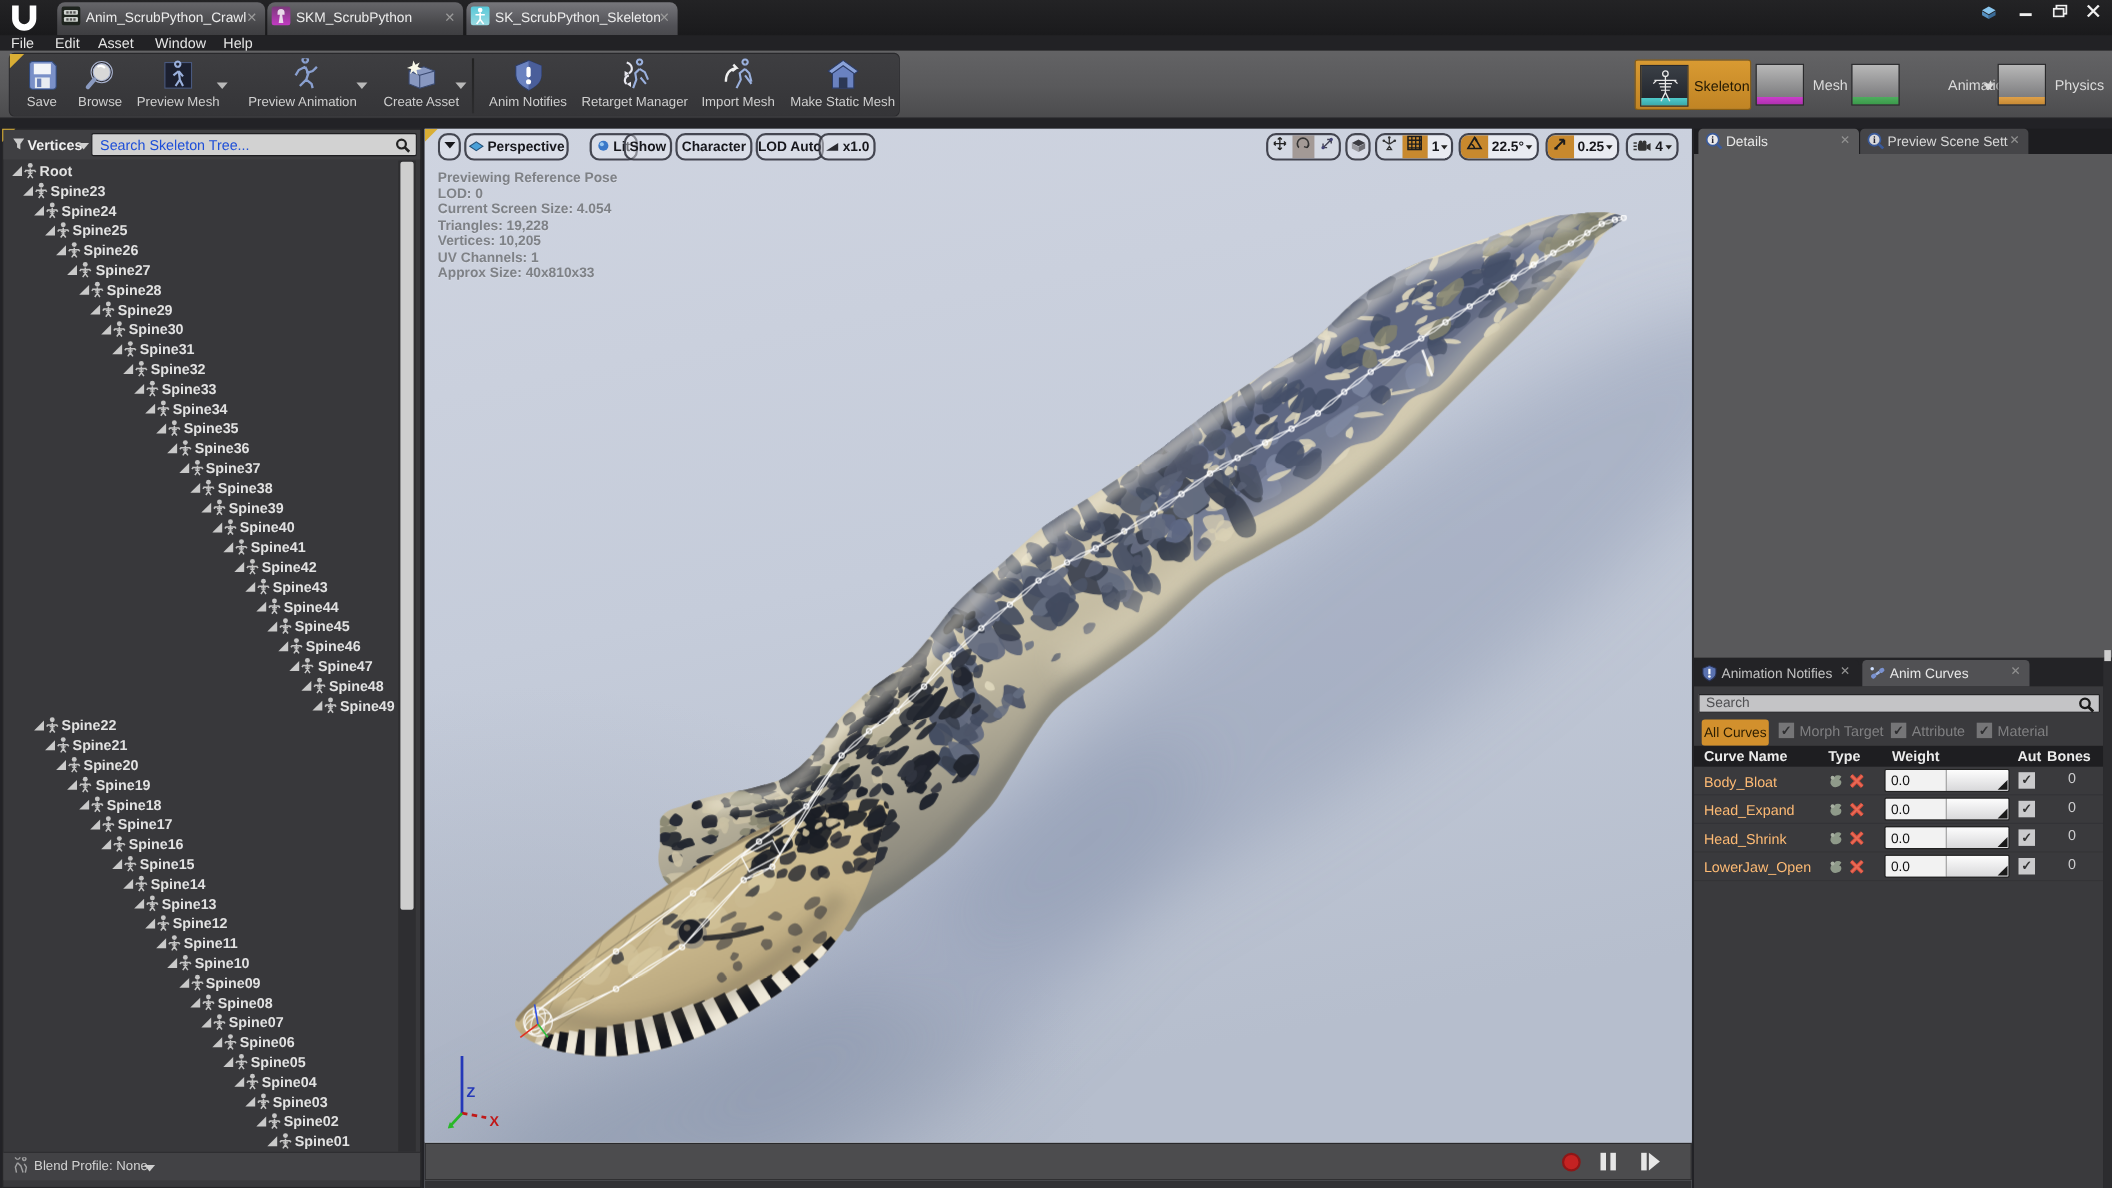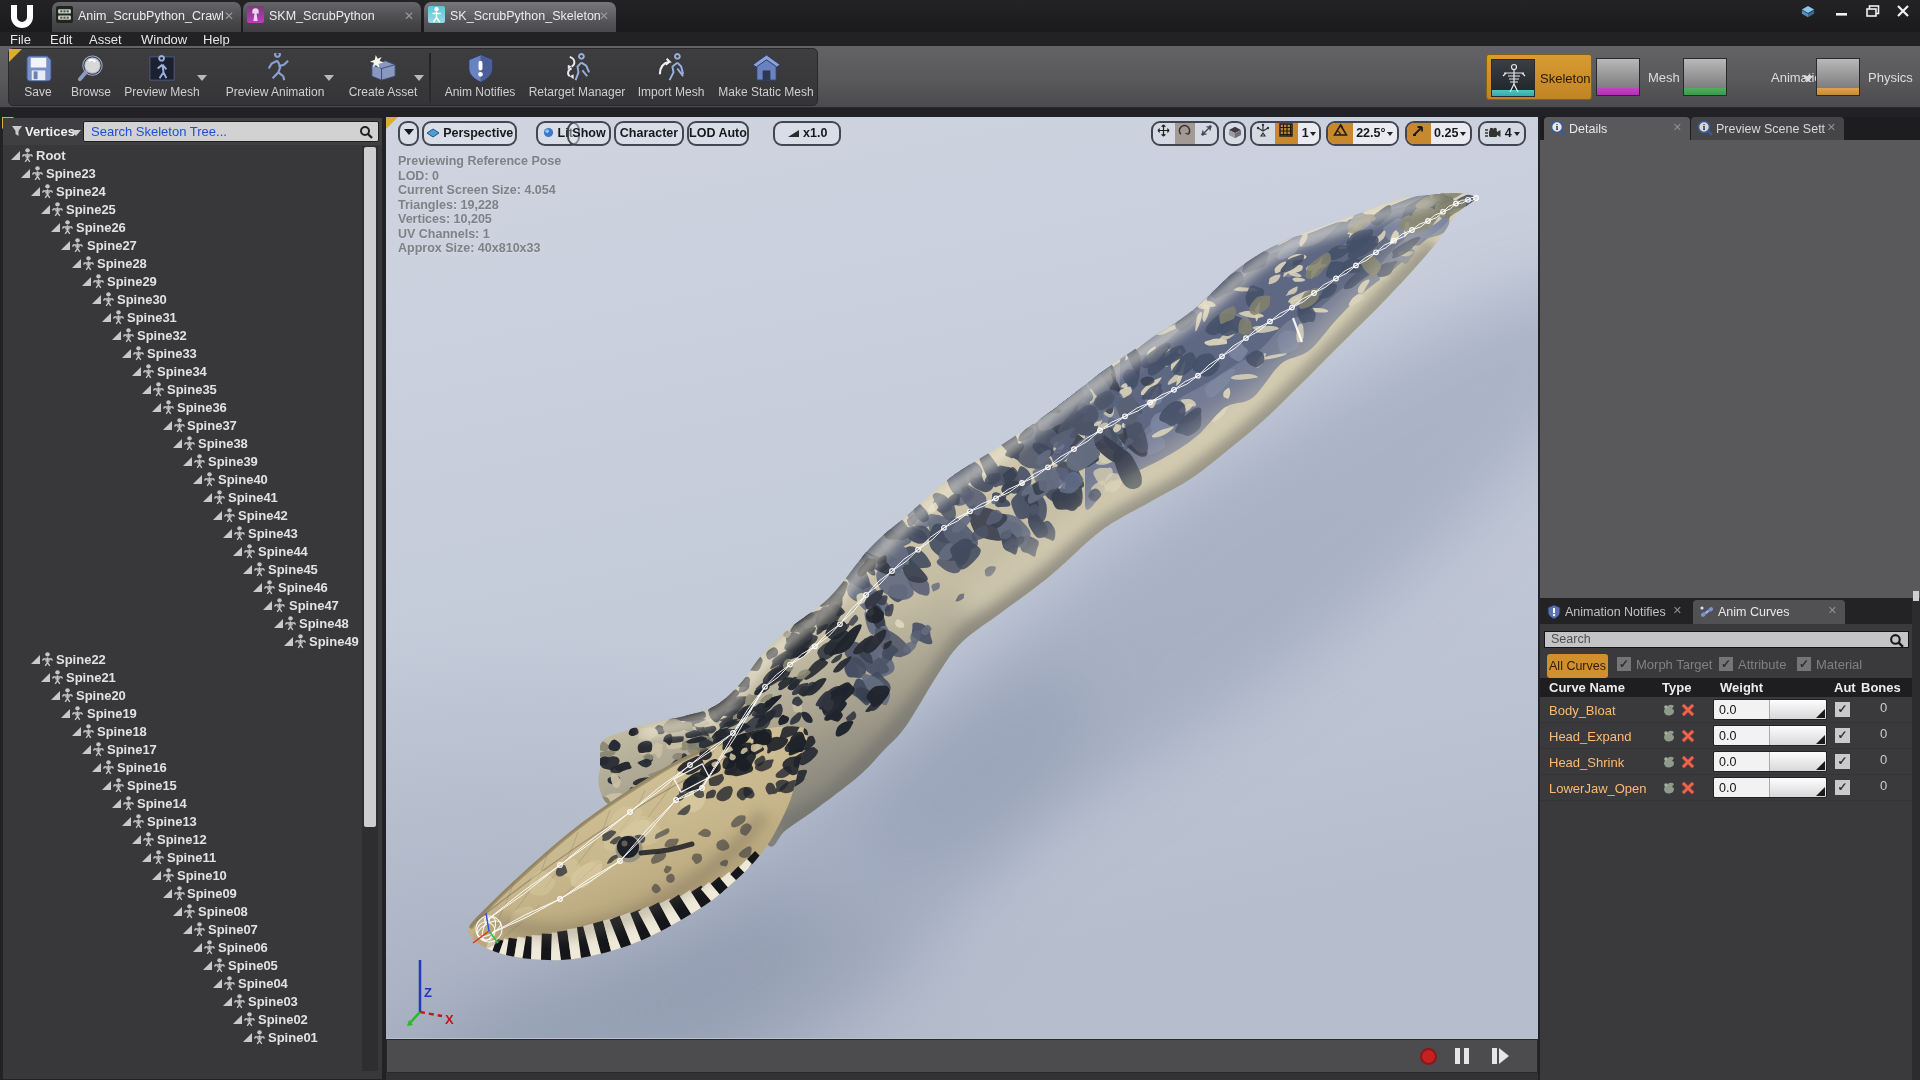--- a/index.html
+++ b/index.html
@@ -693,20 +693,27 @@
 <div class="trow">
           <span class="wedge" style="left:240px"></span>
           <svg class="bone" style="left:250px" viewBox="0 0 14 16">
             <use href="#boneic"></use>
           </svg>
           <span class="tl" style="left:265px">Spine01</span>
         </div>
  </div>
  <div id="treescrolltrack"></div>
  <div id="treescroll"></div>
+ <div id="blendbar">
+   <svg class="bic" viewBox="0 0 16 16">
+          <path d="M5 2 a2 2 0 1 1 0.1 0 M5 5 l-2 4 l1 5 M5 5 l3 3 l2 6 M11 3 a1.5 1.5 0 1 1 0.1 0 M11 6 l2 3 l-1 5" stroke="#b8b8b8" fill="none" stroke-width="1.3"></path>
+        </svg>
+   <span class="bt">Blend Profile: None</span>
+   <span class="barrow"></span>
+ </div>
 </div>
 
 <div id="viewport">
 <svg id="vp" width="1152" height="921" viewBox="0 0 1152 921">
 <defs>
 <linearGradient id="bgg" x1="0" y1="0" x2="0.25" y2="1">
  <stop offset="0" stop-color="#cfd4e0"></stop>
             <stop offset="0.5" stop-color="#c5ccda"></stop>
  <stop offset="1" stop-color="#b6becd"></stop>
 </linearGradient>
@@ -1566,21 +1573,21 @@
 <div class="vbtn" style="left:36px;width:95px;"><svg width="14" height="10" viewBox="0 0 14 10" style="vertical-align:-1px;">
           <path d="M1 5 L7 1 L13 5 L7 9 Z" fill="#4aa0d8" stroke="#26537a"></path>
         </svg> Perspective</div>
 <div class="vbtn" style="left:134px;width:44px;margin-left:16px;"><svg width="11" height="11" viewBox="0 0 12 12" style="vertical-align:-1px;">
           <circle cx="6" cy="6" r="5" fill="#3a78c8"></circle>
           <circle cx="4.5" cy="4.5" r="2" fill="#9ac8f0"></circle>
         </svg> Lit</div>
 <div class="vbtn" style="left:181px;width:44px;">Show</div>
 <div class="vbtn" style="left:228px;width:70px;">Character</div>
 <div class="vbtn" style="left:301px;width:62px;">LOD Auto</div>
-<div class="vbtn" style="left:387px;width:68px;"><svg width="13" height="9" viewBox="0 0 13 9" style="vertical-align:-1px;">
+<div class="vbtn" style="left:358px;width:52px;"><svg width="13" height="9" viewBox="0 0 13 9" style="vertical-align:-1px;">
           <path d="M1 8 L12 8 L12 1 Z" fill="#2a2a30"></path>
         </svg> x1.0</div>
 
 <div class="vseg" style="left:765px;width:68px;">
   <span class="seg-dim" style="width:23px;"><svg width="13" height="13" viewBox="0 0 14 14">
             <path d="M7 1 V13 M1 7 H13 M7 1 l-2 2 M7 1 l2 2 M7 13 l-2 -2 M7 13 l2 -2 M1 7 l2 -2 M1 7 l2 2 M13 7 l-2 -2 M13 7 l-2 2" stroke="#222" stroke-width="1.3"></path>
           </svg></span>
   <span style="width:22px;background:rgba(150,135,125,0.75);"><svg width="13" height="13" viewBox="0 0 14 14">
             <path d="M3 11 a5.5 5.5 0 1 1 8 0" stroke="#333" stroke-width="1.6" fill="none"></path>
             <path d="M11 11 l2 -3 M11 11 l-3 -1" stroke="#333" stroke-width="1.3"></path>

